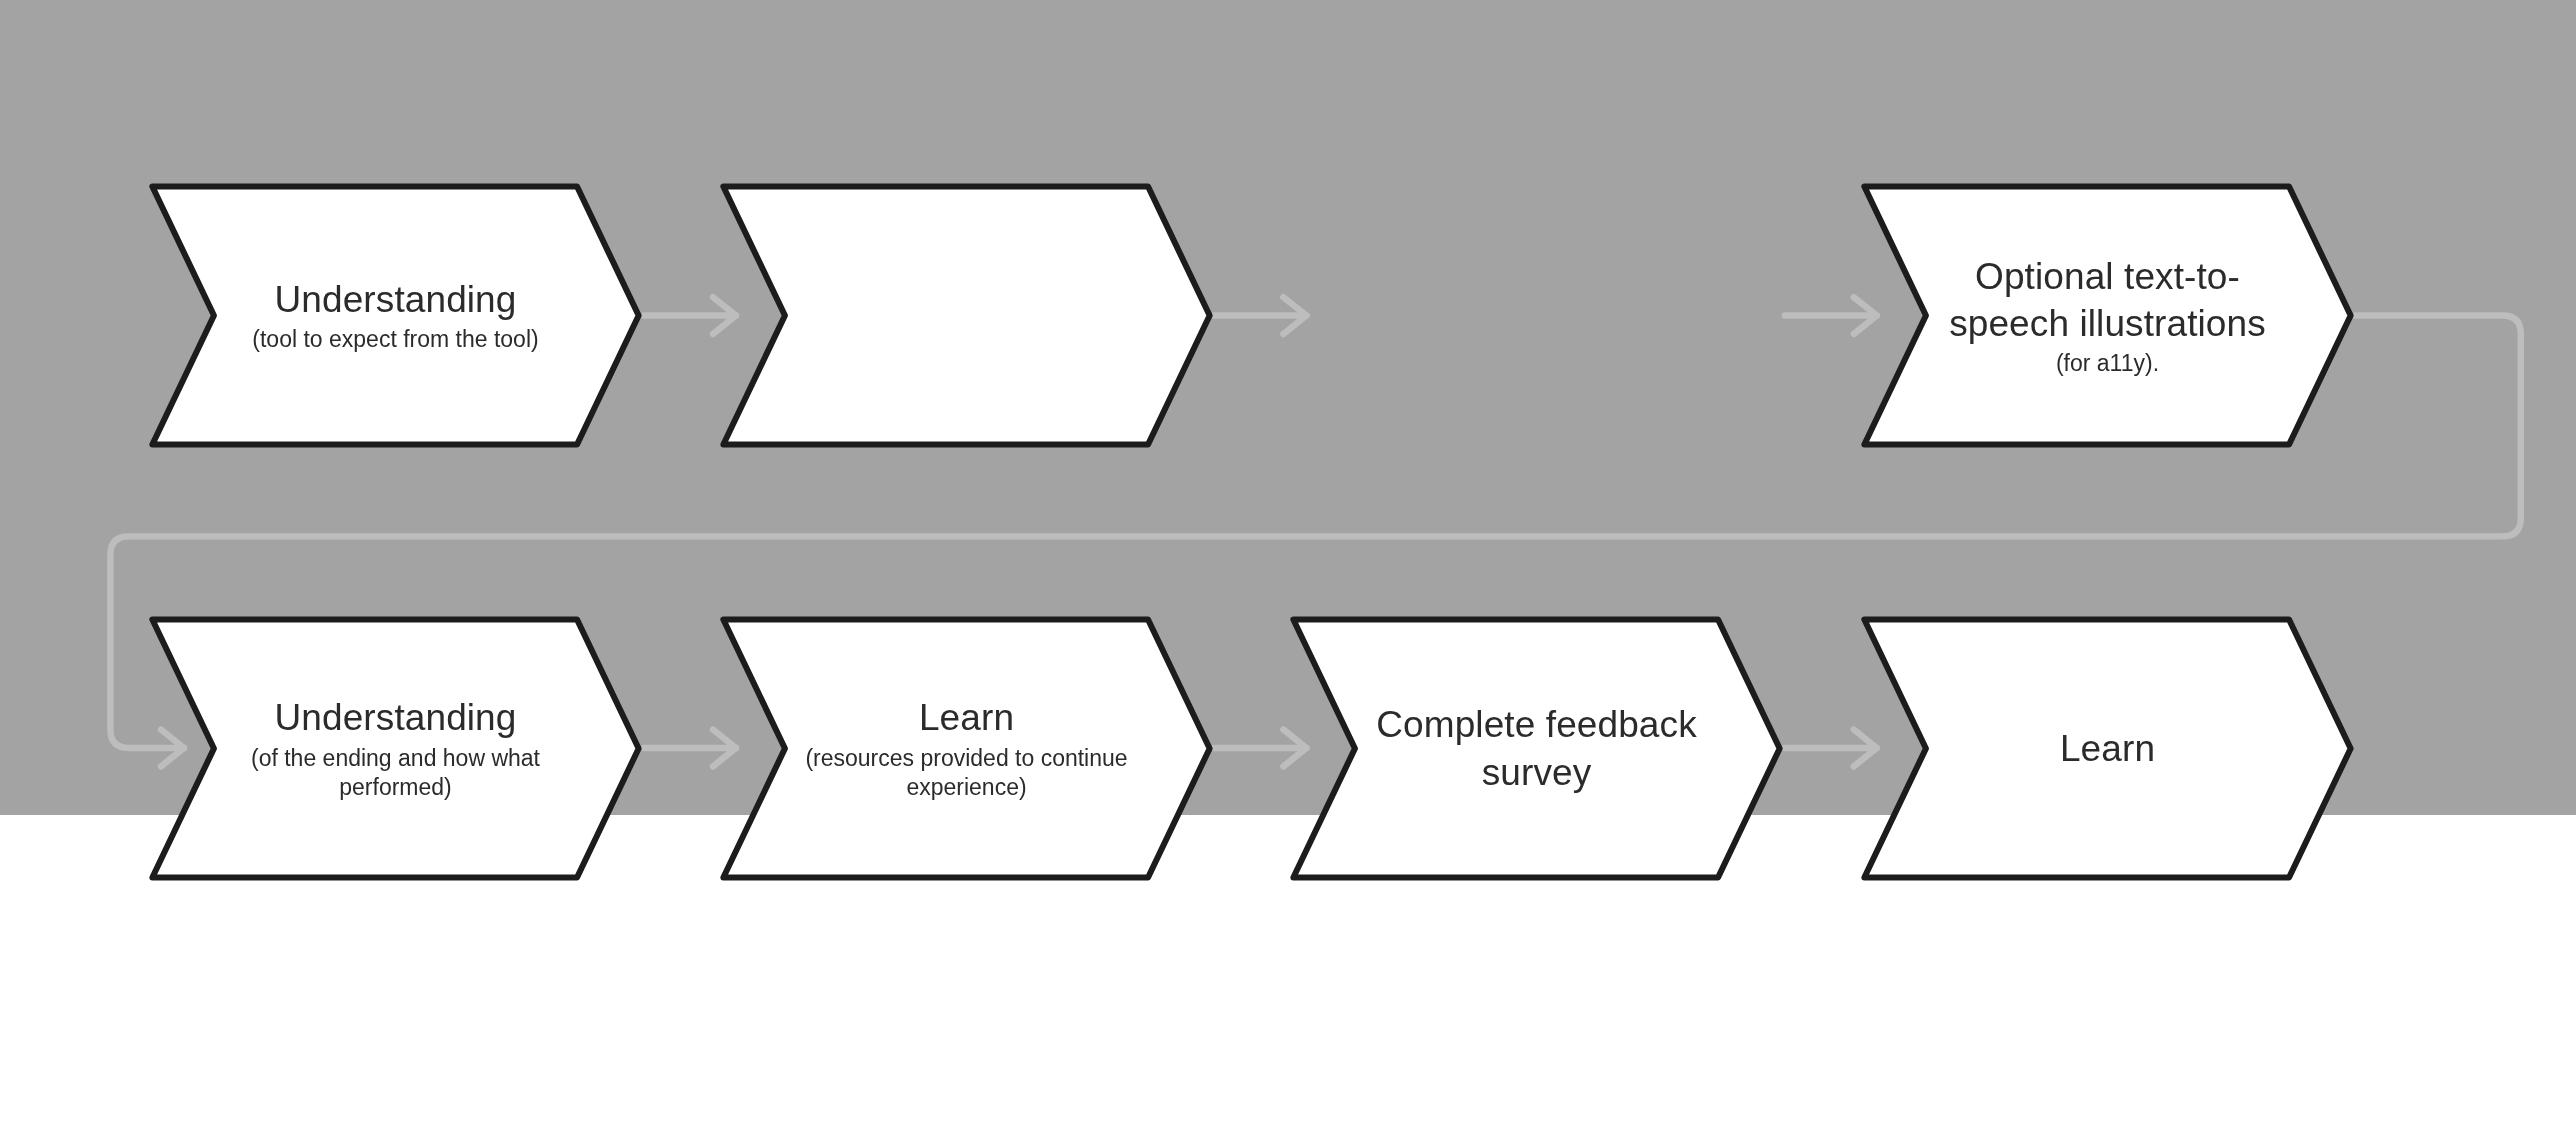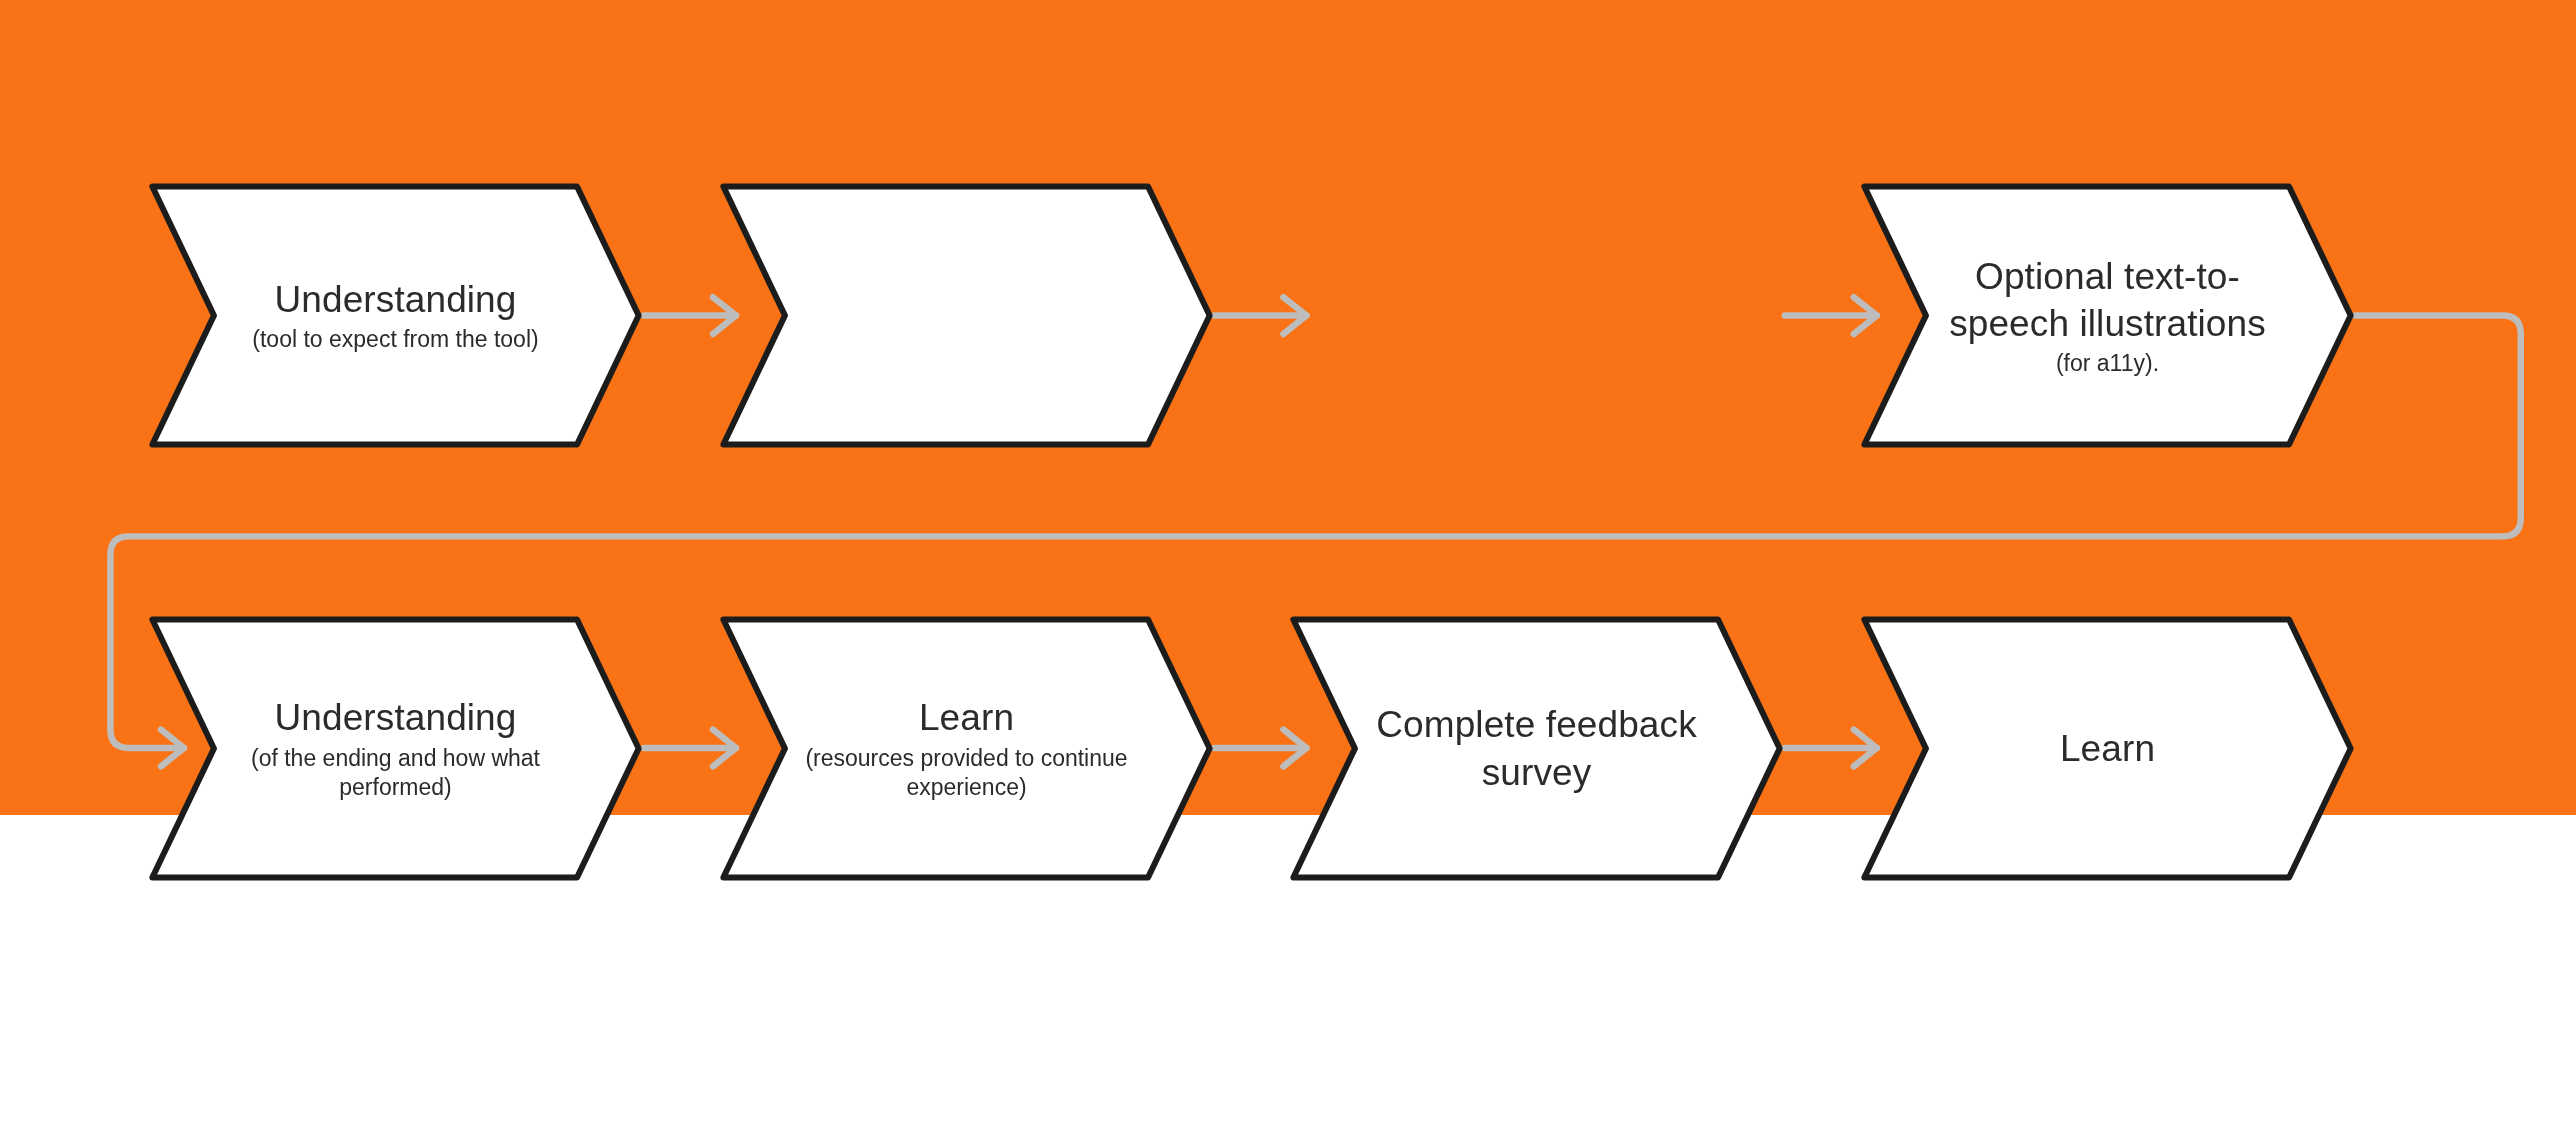--- a/index.html
+++ b/index.html
@@ -10,21 +10,21 @@
   body {
     width: 2576px;
     height: 1139px;
     font-family: "Liberation Sans", "DejaVu Sans", sans-serif;
     overflow: hidden;
   }
   #canvas {
     position: relative;
     width: 2576px;
     height: 815px;
-    background: #f97316;
+    background: #a3a3a3;
   }
   #wires {
     position: absolute;
     inset: 0;
     width: 2576px;
     height: 1139px;
     pointer-events: none;
   }
   .step {
     position: absolute;

